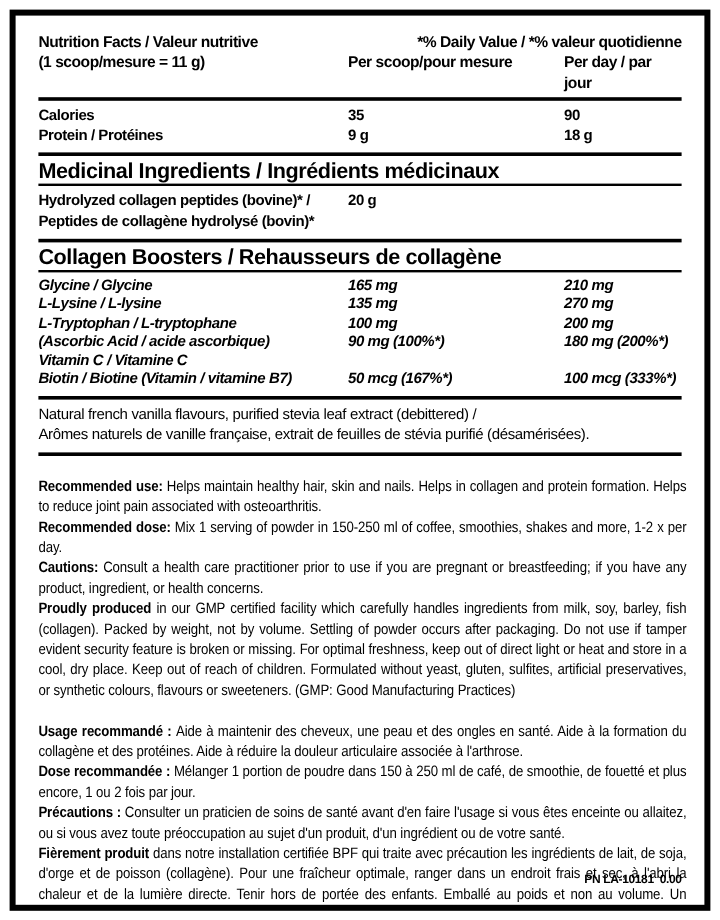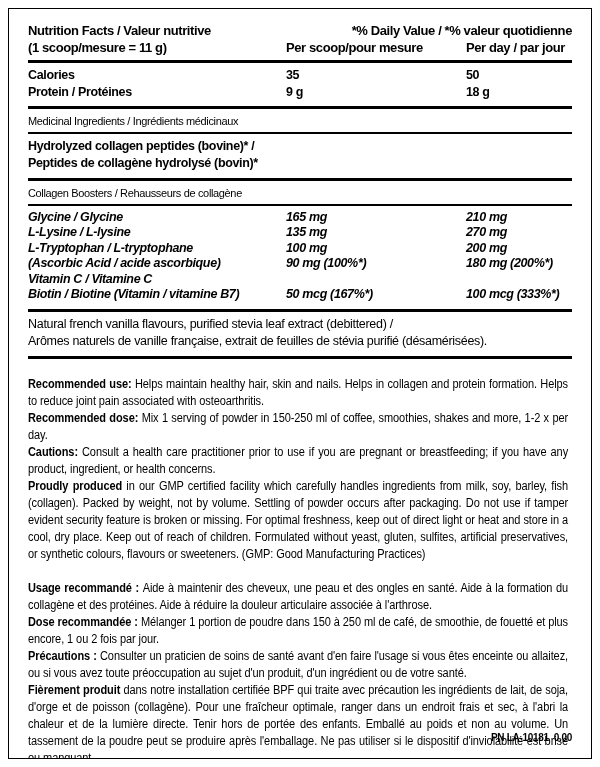--- a/index.html
+++ b/index.html
@@ -3,35 +3,35 @@
 <meta charset="utf-8">
 <style>
   html,body { margin:0; padding:0; }
   body {
     width:600px; height:767px; background:#ffffff; color:#000;
     font-family:"Liberation Sans", sans-serif; overflow:hidden; position:relative;
     -webkit-font-smoothing:antialiased;
   }
   .label {
     position:absolute; top:8px; left:8px; width:584px; height:751px;
-    border:1px solid #000000; box-sizing:border-box;
+    border:5px solid #000000; box-sizing:border-box;
     padding:13px 19px 0 19px; overflow:hidden;
   }
   .hdr-row1 {
     display:flex; justify-content:space-between;
     font-size:13px; font-weight:bold; line-height:17px; letter-spacing:-0.4px;
   }
   .grid3 { display:grid; grid-template-columns:258px 180px 1fr; }
   .hdr-row2 { font-size:13px; font-weight:bold; line-height:17px; letter-spacing:-0.4px; }
   hr { border:0; border-top:3px solid #000; margin:4px 0 3px 0; }
   hr.thin { border-top-width:2px; margin:2px 0; }
   .tbl { font-size:12.5px; font-weight:bold; letter-spacing:-0.35px; }
   .tbl .grid3 > div { line-height:16.5px; }
   .rows2 { padding:1px 0 2px 0; }
-  .sec-head { font-size:11px; font-weight:normal; letter-spacing:-0.35px; line-height:16px; padding:1px 0; }
+  .sec-head { font-size:18px; font-weight:bold; letter-spacing:-0.35px; line-height:16px; padding:1px 0; }
   .med-row, .boost-rows { padding:2px 0 3px 0; }
   .boost-rows .grid3 > div { line-height:15.4px;font-style:italic; }
   .other { font-size:12.5px; letter-spacing:-0.3px; line-height:16.2px; padding:1px 0 3px 0; }
   .other .oi-head { font-weight:bold; }
   .flow {
     width:613px; transform:scaleX(0.881); transform-origin:0 0;
     font-size:12.5px; line-height:17px; text-align:justify;
     letter-spacing:-0.1px; margin-top:17px;
   }
   .flow p { margin:0; }
@@ -56,41 +56,42 @@
     <span>Per scoop/pour mesure</span>
     <span>Per day / par jour</span>
   </div>
 
   <hr>
 
   <div class="tbl rows2">
     <div class="grid3">
       <div>Calories</div>
       <div>35</div>
-      <div>50</div>
+      <div>90</div>
     </div>
     <div class="grid3">
       <div>Protein / Protéines</div>
       <div>9 g</div>
       <div>18 g</div>
     </div>
   </div>
 
   <hr>
 
   <div class="sec-head">Medicinal Ingredients / Ingrédients médicinaux</div>
 
   <hr class="thin">
 
   <div class="tbl med-row">
     <div class="grid3">
       <div>
         <div>Hydrolyzed collagen peptides (bovine)* /</div>
         <div>Peptides de collagène hydrolysé (bovin)*</div>
       </div>
+      <div>20 g</div>
     </div>
   </div>
 
   <hr>
 
   <div class="sec-head">Collagen Boosters / Rehausseurs de collagène</div>
 
   <hr class="thin">
 
   <div class="tbl boost-rows">

